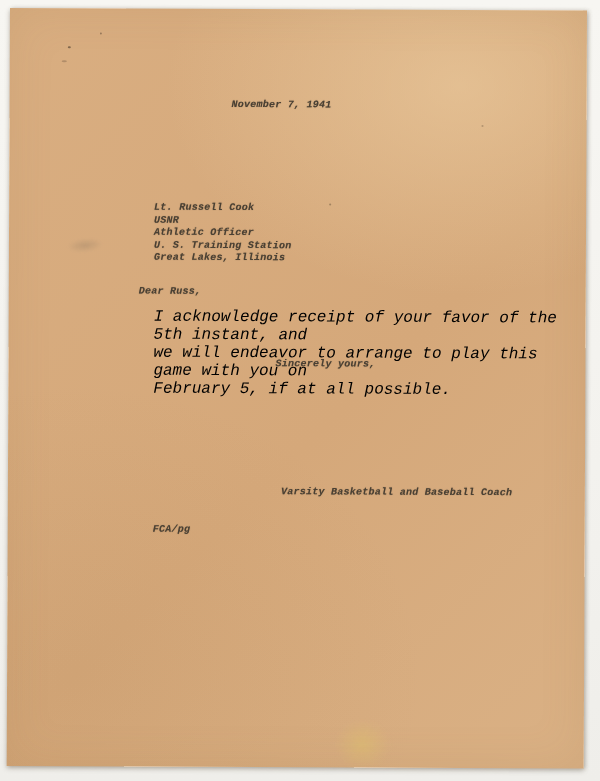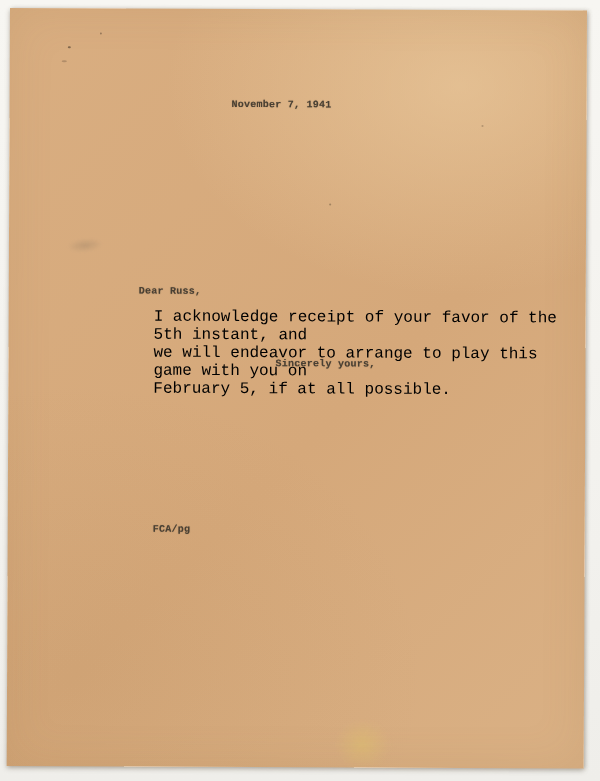--- a/index.html
+++ b/index.html
@@ -9,20 +9,21 @@
     height: 781px;
     background: #f5f4f0;
     overflow: hidden;
     font-family: "Liberation Mono", "DejaVu Sans Mono", monospace;
   }
   .scan-bg {
     position: relative;
     width: 600px;
     height: 781px;
     background: linear-gradient(180deg, #f7f6f2 0%, #f3f2ee 60%, #efeeea 100%);
+    font-style: italic;
   }
   .paper {
     position: absolute;
     left: 10px;
     top: 8px;
     width: 577px;
     height: 758px;
     transform: rotate(0.25deg);
     transform-origin: top left;
     background:
@@ -95,32 +96,40 @@
   }
 </style>
 </head>
 <body>
 
 <div class="scan-bg">
   <div class="paper">
 
     <div class="tline date-line">November 7, 1941</div>
 
+    <div class="addr-block">
+      <div class="tline-sub">Lt. Russell Cook</div>
+      <div class="tline-sub">USNR</div>
+      <div class="tline-sub">Athletic Officer</div>
+      <div class="tline-sub">U. S. Training Station</div>
+      <div class="tline-sub">Great Lakes, Illinois</div>
+    </div>
 
     <div class="tline salutation-line">Dear Russ,</div>
 
     <div class="body-block">
       <div class="tline-sub">I acknowledge receipt of your favor of the 5th instant, and</div>
       <div class="tline-sub">we will endeavor to arrange to play this game with you on</div>
       <div class="tline-sub">February 5, if at all possible.</div>
     </div>
 
     <div class="tline closing-line">Sincerely yours,</div>
 
     <div class="sig-block">
+      <div class="tline-sub">Varsity Basketball and Baseball Coach</div>
     </div>
 
     <div class="tline initials-line">FCA/pg</div>
 
     <div class="smudge"></div>
     <div class="stain"></div>
 
     <div class="speck" style="left:58px; top:38px; width:2.5px; height:2px; opacity:0.55;"></div>
     <div class="speck" style="left:90px; top:24px; width:2px; height:2px; opacity:0.4;"></div>
     <div class="speck" style="left:52px; top:52px; width:5px; height:1.5px; opacity:0.25;"></div>

